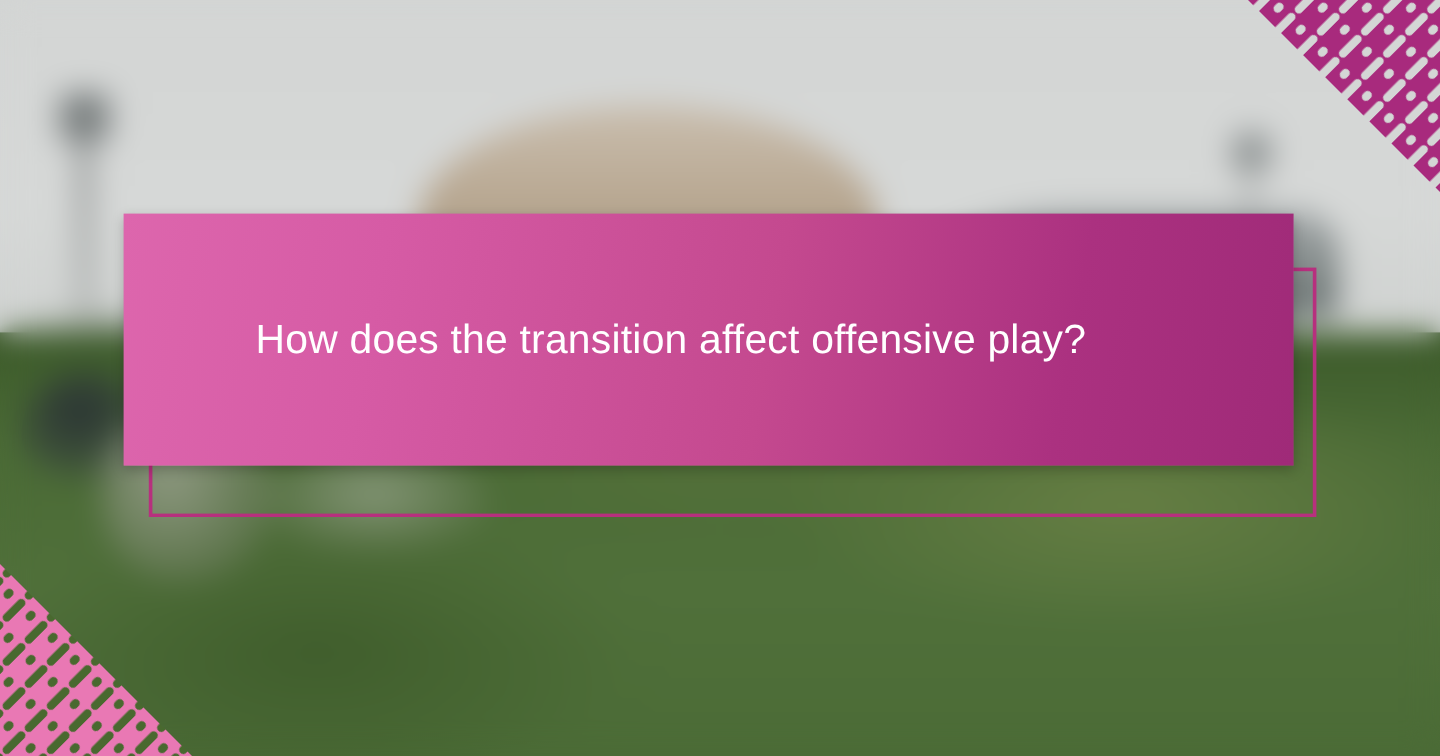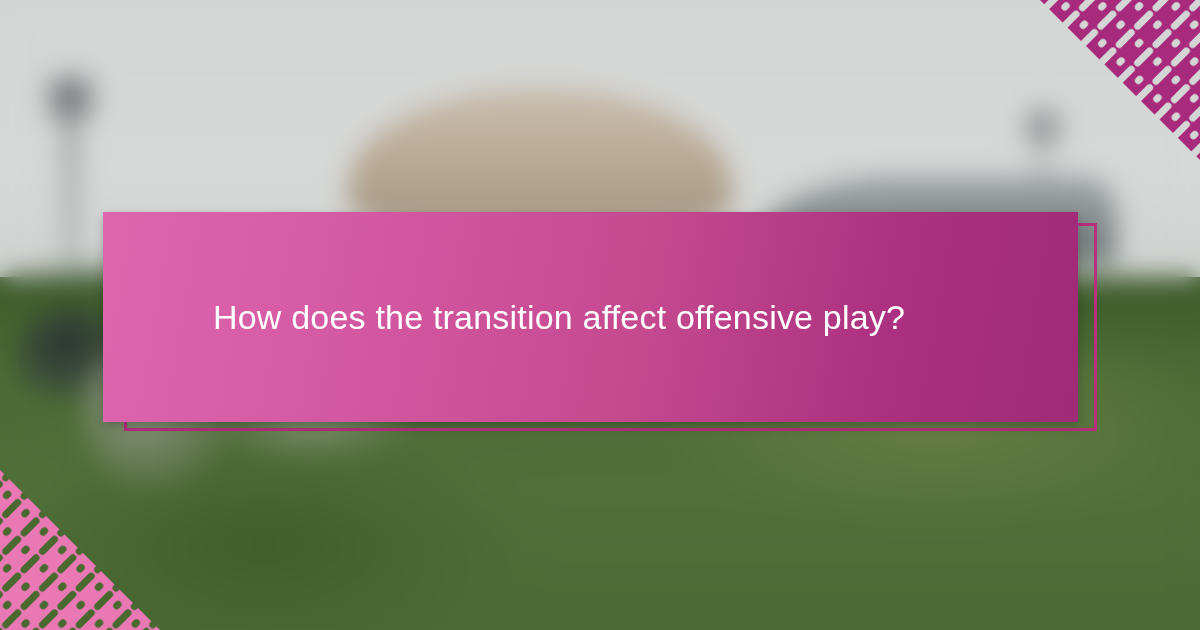--- a/index.html
+++ b/index.html
@@ -144,21 +144,21 @@
     height: 208px;
     border: 3px solid #b7307e;
     box-sizing: border-box;
     background: transparent;
   }
 
   
   .banner {
     position: absolute;
     left: 103px;
-    top: 212px;
+    top: 178px;
     width: 975px;
     height: 210px;
     background: linear-gradient(100deg, #dd66ad 0%, #d65ba5 22%, #c4498f 55%, #ab3180 80%, #9f2a78 100%);
     box-shadow: 0 4px 10px rgba(0,0,0,0.22);
     display: flex;
     align-items: center;
     box-sizing: border-box;
     padding: 0 60px 0 110px;
   }
   .banner-title {

